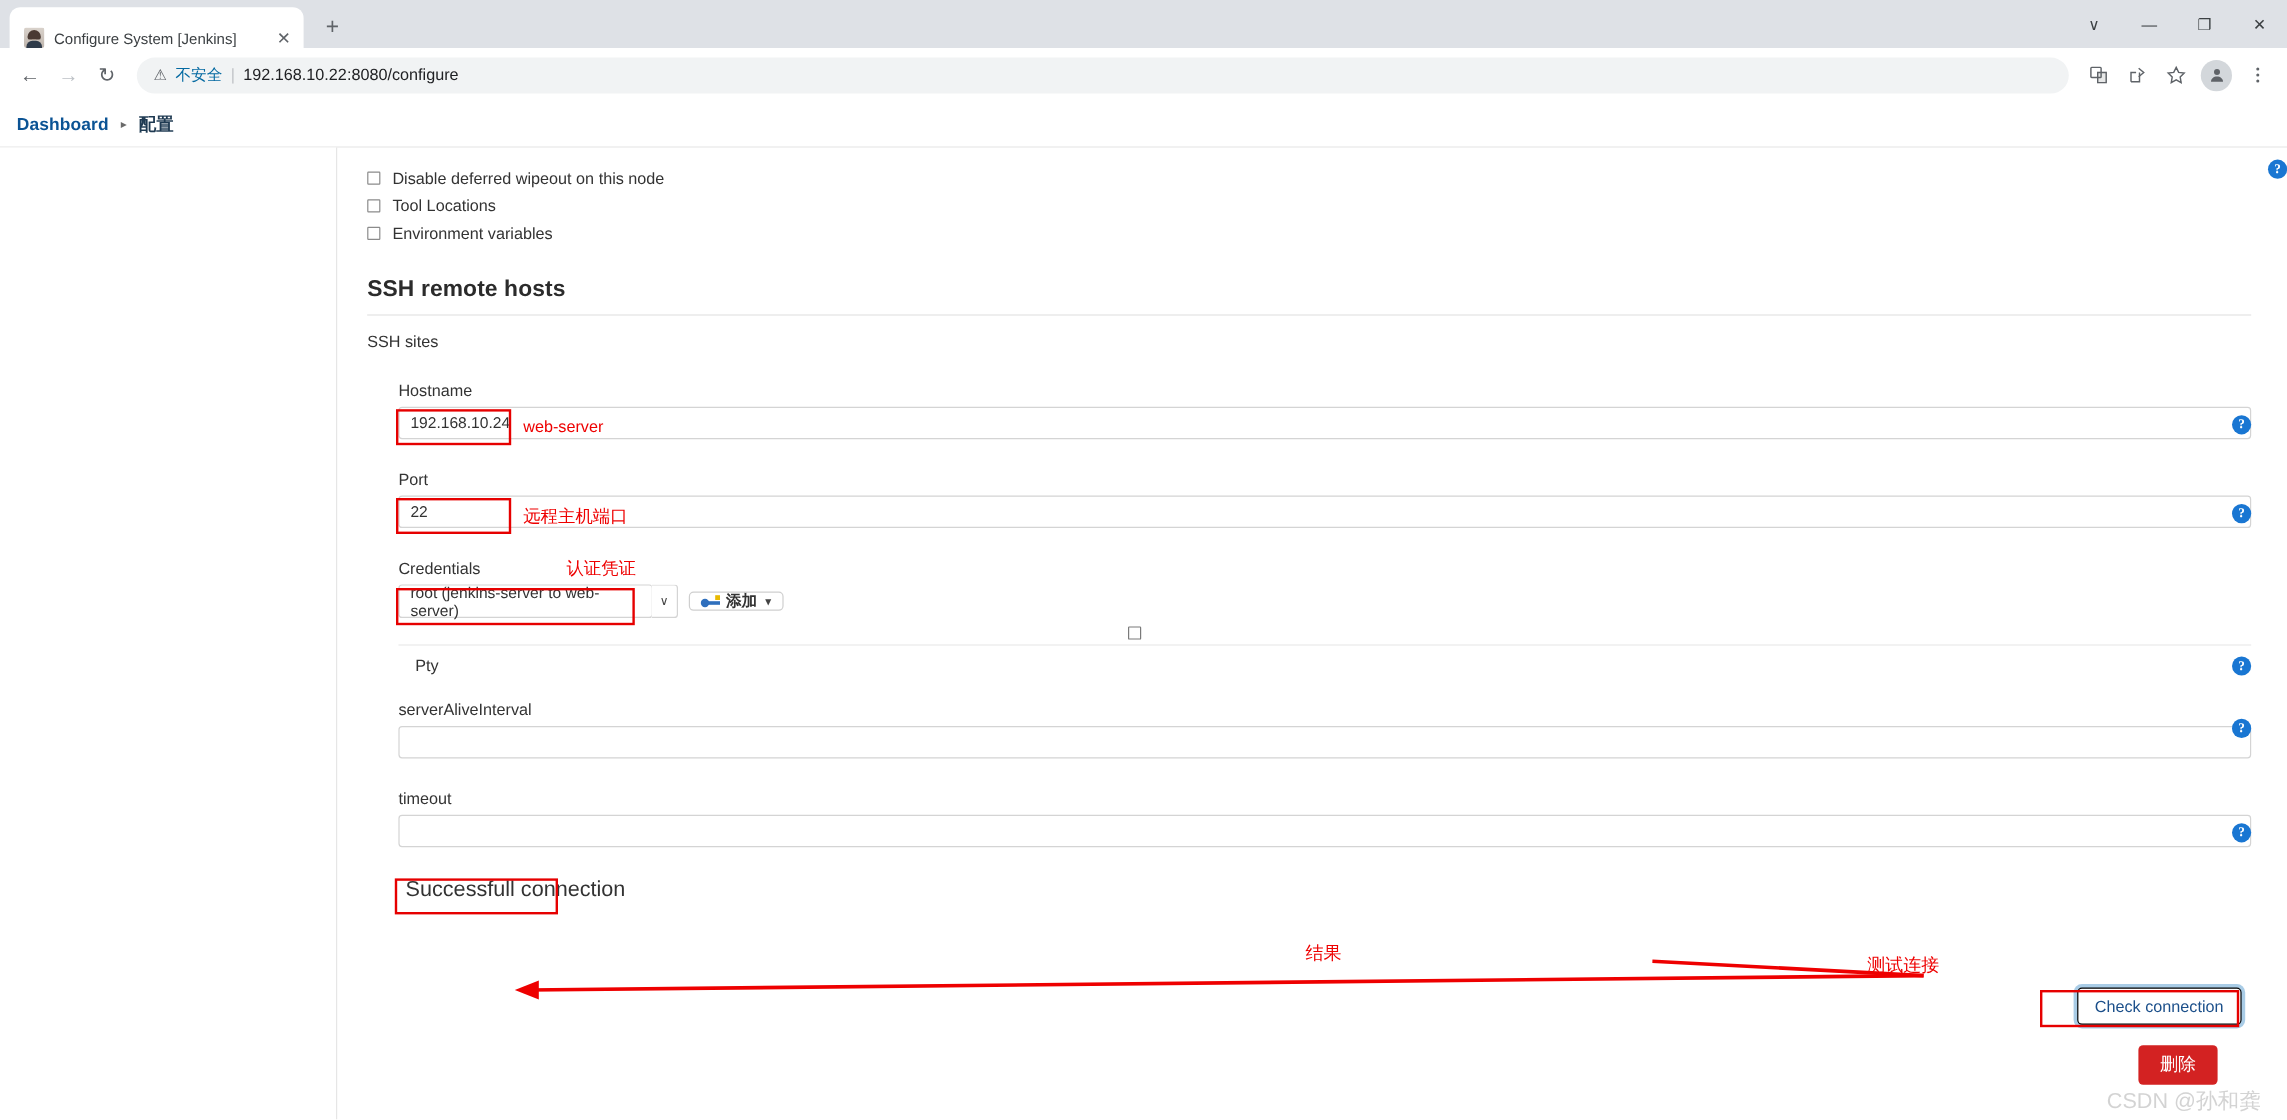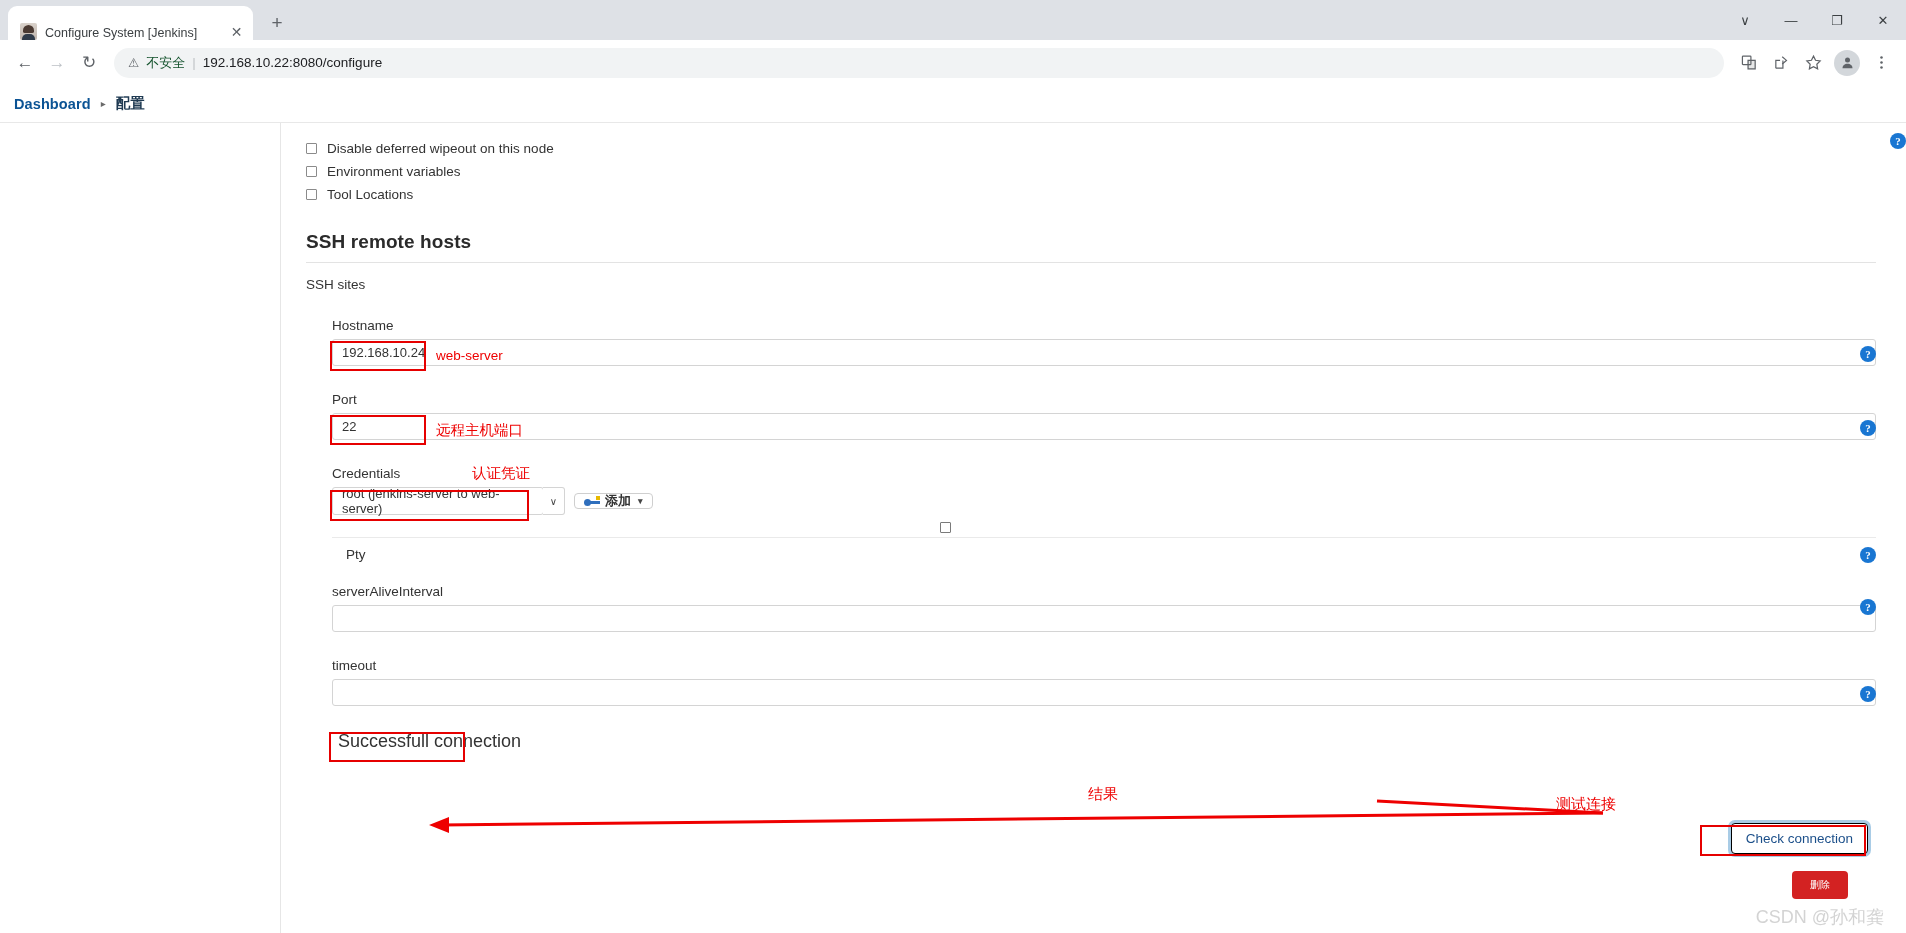--- a/index.html
+++ b/index.html
@@ -70,21 +70,21 @@
     display: flex; align-items: center; justify-content: center;
     color: #5f6368; font-size: 17px; cursor: pointer; flex: 0 0 30px;
   }
   .navbtn.disabled { color: #bdc1c6; }
   .omnibox {
     flex: 1; height: 30px; background: #f1f3f4; border-radius: 16px;
     display: flex; align-items: center; padding: 0 14px; margin: 0 8px;
     gap: 7px; font-size: 13.5px; color: #202124; cursor: text;
   }
   .warn-icon { color: #5f6368; font-size: 12.5px; }
-  .omni-insecure { color: #14532d; font-size: 13px; }
+  .omni-insecure { color: #0369a1; font-size: 13px; }
   .omni-sep { color: #c0c3c7; font-weight: 300; }
   .omni-url { color: #202124; font-size: 13.5px; }
   .toolbar-right { display: flex; align-items: center; gap: 2px; }
   .ticon {
     width: 30px; height: 30px; display: flex; align-items: center;
     justify-content: center; color: #5f6368; cursor: pointer;
   }
   .avatar-btn {
     width: 26px; height: 26px; border-radius: 50%; background: #d3d7db;
     display:flex; align-items:center; justify-content:center; margin:0 4px; cursor:pointer;
@@ -203,21 +203,21 @@
 
   .check-btn {
     position: absolute; right: 38px; top: 700px;
     border: 1px solid #000000; background: #fff; border-radius: 4px;
     padding: 7px 14px; font-size: 13.5px; font-weight: normal; color: #1b4f8a;
     cursor: pointer; box-shadow: 0 0 0 3px #a9cce6;
   }
   .del-btn {
     position: absolute; right: 58px; top: 748px;
     background: #d32222; color: #fff; border: none; border-radius: 4px;
-    padding: 7px 18px; font-size: 10px; cursor: pointer;
+    padding: 7px 18px; font-size: 15px; cursor: pointer;
     font-family: "Liberation Sans", sans-serif;
   }
   .watermark {
     position: absolute; right: 22px; bottom: 4px;
     font-size: 18px; color: #cccccc; opacity: .85; white-space: nowrap;
     pointer-events: none; font-family: "Liberation Sans", sans-serif;
   }
   .arrow-line { position: absolute; pointer-events: none; }
 </style>
 </head>
@@ -299,25 +299,25 @@
 
     <div class="content-col">
       <div class="form-inner">
 
         <div class="chk-row">
           <span class="chk"></span>
           <span class="chk-label">Disable deferred wipeout on this node</span>
         </div>
         <div class="chk-row">
           <span class="chk"></span>
-          <span class="chk-label">Environment variables</span>
+          <span class="chk-label">Tool Locations</span>
         </div>
         <div class="chk-row">
           <span class="chk"></span>
-          <span class="chk-label">Tool Locations</span>
+          <span class="chk-label">Environment variables</span>
         </div>
 
         <div class="help-ico" style="top:10px; right:0px;">?</div>
 
         <div class="section-title">SSH remote hosts</div>
         <div class="sub-label">SSH sites</div>
 
         <div class="field-group">
 
           <div style="position:relative;">

